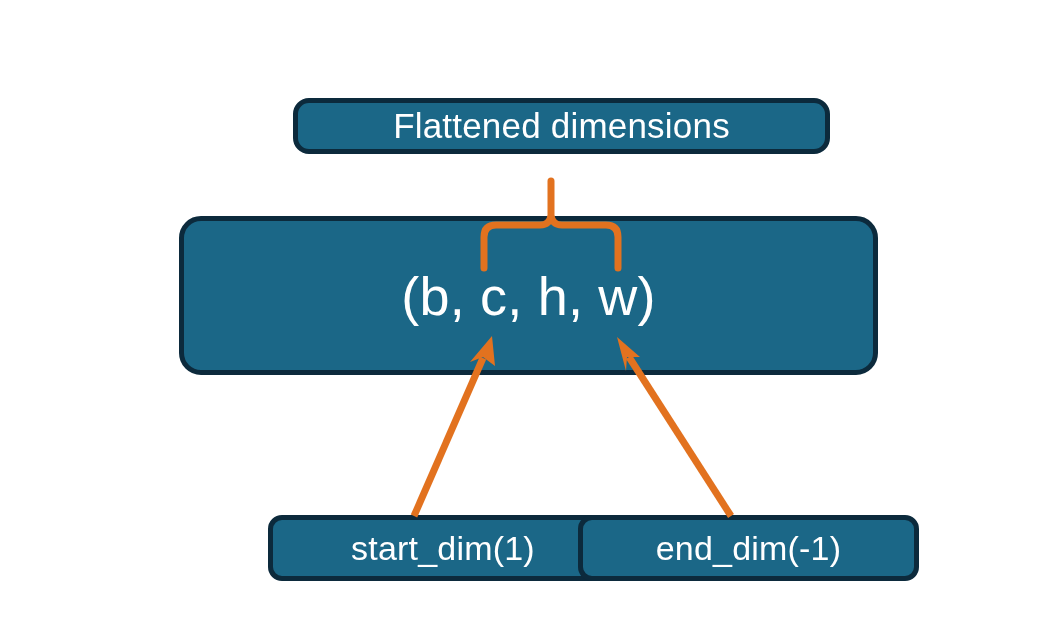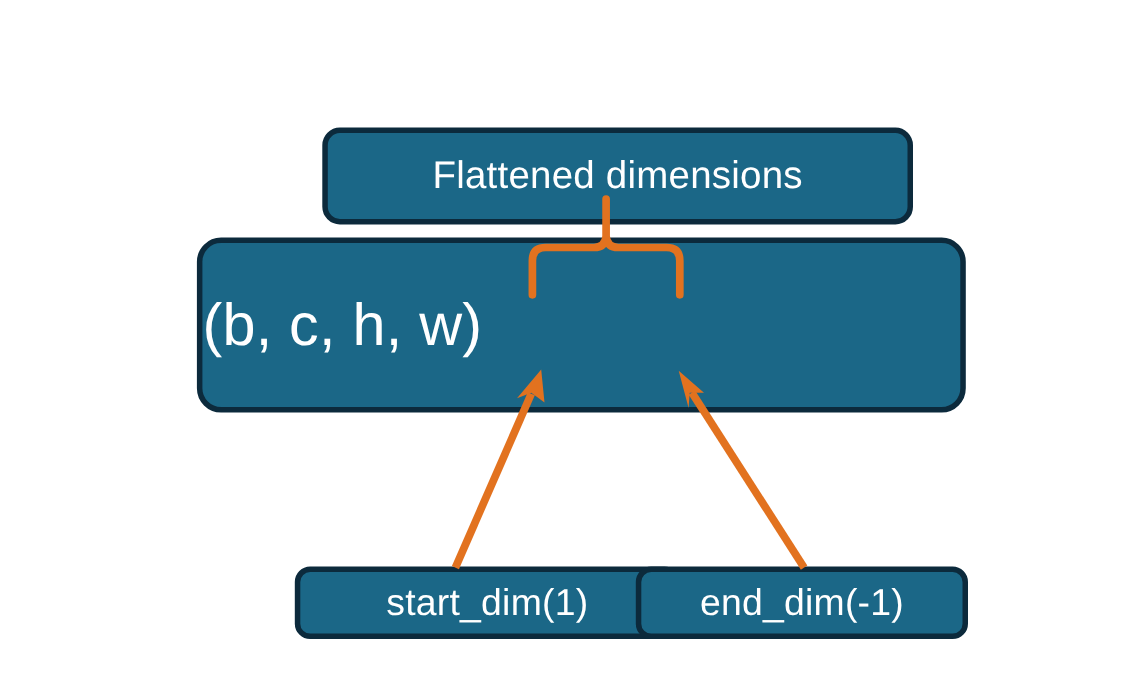--- a/index.html
+++ b/index.html
@@ -28,53 +28,53 @@
     justify-content: center;
     color: #FFFFFF;
     font-family: "Liberation Sans", sans-serif;
     font-weight: 400;
     letter-spacing: 0.2px;
     white-space: nowrap;
     z-index: 2;
   }
   #node-flattened {
     left: 293px;
-    top: 116px;
+    top: 98px;
     width: 537px;
-    height: 88px;
+    height: 56px;
     font-size: 35px;
     border-radius: 16px;
   }
   #node-tensor {
     left: 179px;
     top: 216px;
     width: 699px;
     height: 159px;
     border-radius: 22px;
     align-items: flex-start;
-    justify-content: flex-start;
+    justify-content: center;
   }
   #tensor-label {
     font-size: 54px;
     line-height: 1;
     margin-top: 48px;
     color: #FFFFFF;
   }
   #node-start-dim {
     left: 268px;
     top: 515px;
     width: 350px;
     height: 66px;
     font-size: 34px;
     border-radius: 14px;
   }
   #node-end-dim {
     left: 578px;
     top: 515px;
-    width: 302px;
+    width: 341px;
     height: 66px;
     font-size: 34px;
     border-radius: 14px;
   }
   #overlay {
     position: absolute;
     left: 0;
     top: 0;
     width: 1038px;
     height: 632px;

